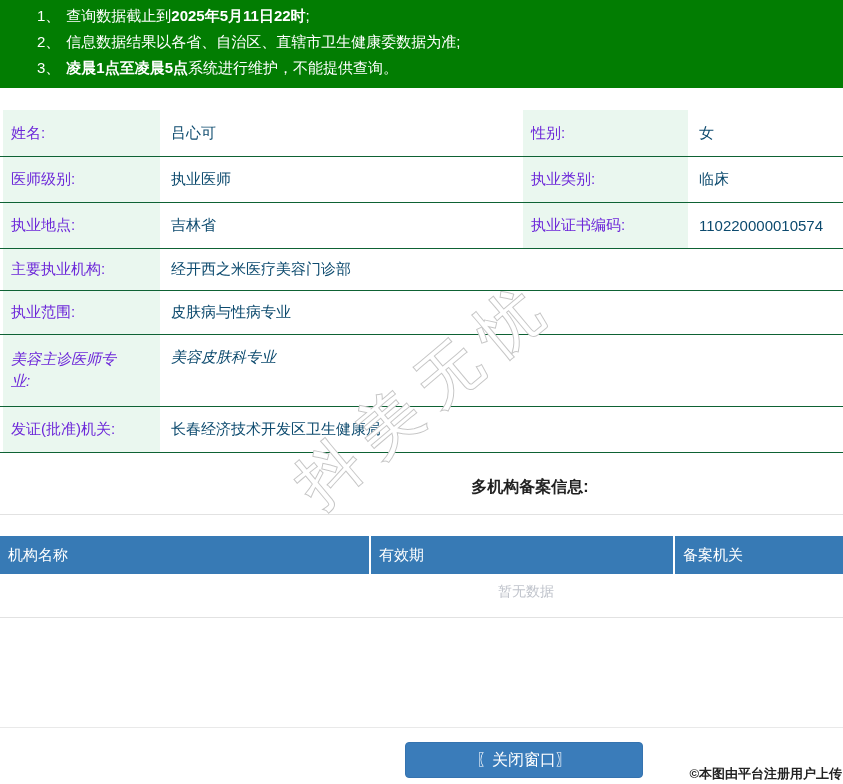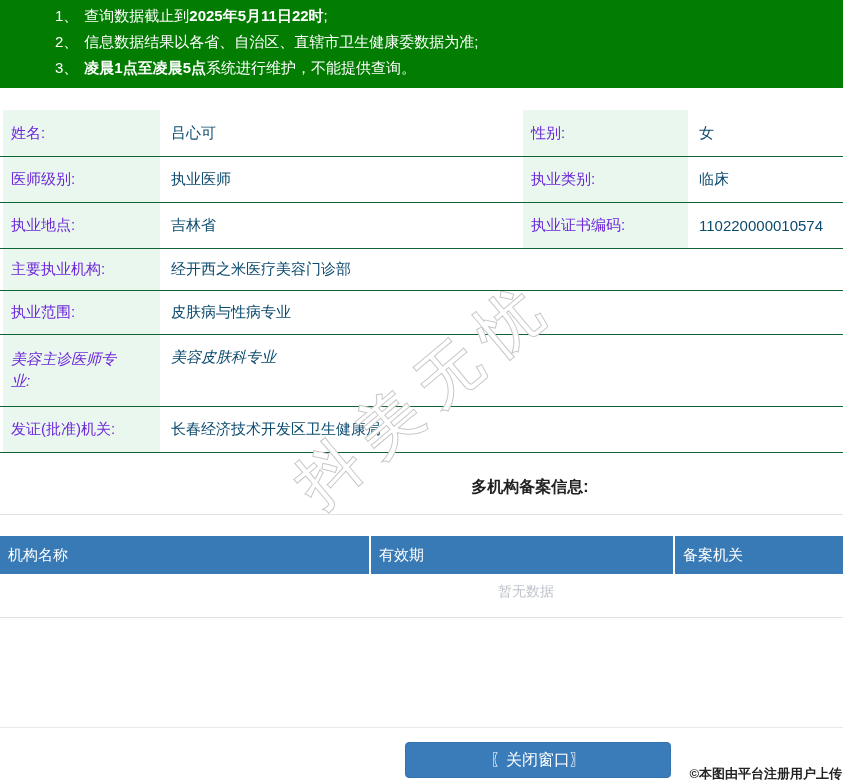--- a/index.html
+++ b/index.html
@@ -7,21 +7,21 @@
     width:843px;height:784px;position:relative;overflow:hidden;
     background:#ffffff;font-family:"Liberation Sans","DejaVu Sans",sans-serif;
     color:#333;
   }
   
   .notice{
     position:absolute;top:0;left:0;width:843px;height:88px;
     background:#027d02;color:#fff;box-sizing:border-box;padding-top:3px;
   }
   .notice-item{
-    margin-left:55px;font-size:15px;line-height:26px;white-space:nowrap;
+    margin-left:37px;font-size:15px;line-height:26px;white-space:nowrap;
   }
   .notice-item b{font-weight:bold;}
   .notice-num{display:inline-block;margin-right:6px;}
   
   .info-table{position:absolute;top:110px;left:0;width:843px;}
   .irow{border-bottom:1px solid #0e6234;display:grid;box-sizing:border-box;}
   .row2{grid-template-columns:3px 157px 363px 165px 155px;}
   .row1{grid-template-columns:3px 157px 1fr;}
   .r-h48{min-height:47px;}
   .r-h47{min-height:46px;}
@@ -55,21 +55,21 @@
     background:#377ab5;color:#fff;font-size:15px;display:flex;align-items:center;
     padding-left:8px;box-sizing:border-box;border-right:2px solid #ffffff;
   }
   .org-th:last-child{border-right:none;}
   .empty-text{
     position:absolute;top:583px;left:526px;transform:translateX(-50%);
     color:#c0c4cc;font-size:14px;white-space:nowrap;
   }
   
   .close-btn{
-    position:absolute;top:742px;left:405px;width:266px;height:36px;
+    position:absolute;top:742px;left:405px;width:238px;height:36px;
     background:#3a7cba;border:1px solid #3573af;border-radius:4px;
     color:#fff;font-size:16px;display:flex;align-items:center;justify-content:center;
     cursor:pointer;box-sizing:border-box;font-family:inherit;
   }
   .credit{
     position:absolute;right:1px;bottom:1px;font-size:13px;font-weight:bold;color:#222;
     text-shadow:-1px 0 #fff,1px 0 #fff,0 -1px #fff,0 1px #fff,1px 1px #fff,-1px -1px #fff;
     white-space:nowrap;
   }
   

